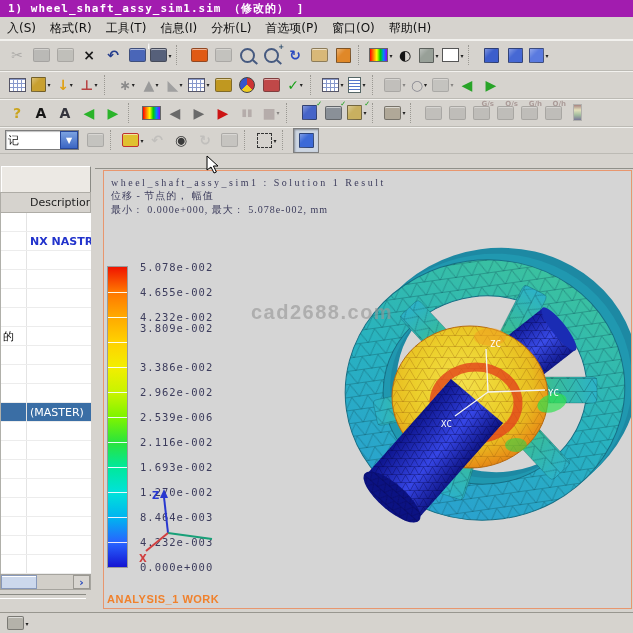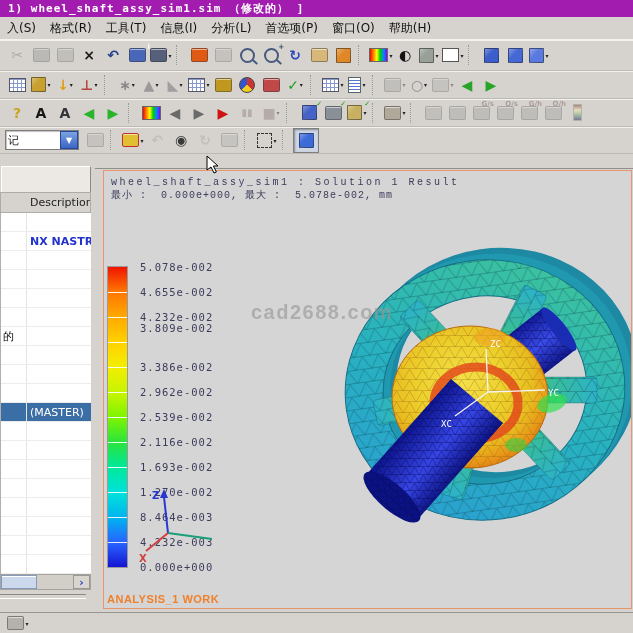--- a/index.html
+++ b/index.html
@@ -62,21 +62,21 @@
     box-sizing:border-box;display:flex;align-items:stretch}
   .thumb{width:34px;background:#ccd8ec;border:1px solid #8899bb;box-shadow:inset 0 1px 0 #fff}
   .sbtn{margin-left:auto;width:15px;background:#d8d5d0;border:1px solid #9a9892;color:#2244bb;font-weight:bold;
     font-size:11px;display:flex;align-items:center;justify-content:center}
   .lp-edge{position:absolute;left:0;top:440px;width:86px;height:3px;border-top:1px solid #8a8a84;border-bottom:1px solid #fff}
 
   
   #vp-topline{position:absolute;left:95px;top:168px;right:0;height:1px;background:#90908a}
   #viewport{position:absolute;left:103px;top:170px;width:529px;height:439px;background:#d5d5d5;
     border:1px solid #e8966e;box-sizing:border-box;overflow:hidden}
-  .result-header{position:absolute;left:7px;top:5px;color:#3c3c5c;font-family:Liberation Mono, monospace;font-size:10px;z-index:2}
+  .result-header{position:absolute;left:7px;top:5px;color:#3c3c5c;font-family:Liberation Serif, serif;font-size:10px;z-index:2}
   .result-header div{line-height:13.4px;letter-spacing:1px;white-space:pre}
   .result-header div:first-child{letter-spacing:2.5px}
   #legendbar{position:absolute;left:3px;top:95px;width:19px;height:300px;border:1px solid #9a9a9a;box-sizing:content-box;z-index:2}
   .lseg{height:25px;border-top:1px solid rgba(255,255,255,.9);box-sizing:border-box}
   .lseg:first-child{border-top:none}
   .llabel{position:absolute;left:36px;font-family:"DejaVu Sans Mono","Liberation Mono",monospace;font-size:10.5px;
     color:#3c3c5c;letter-spacing:1px;white-space:nowrap;z-index:2}
   #watermark{position:absolute;left:147px;top:130px;font:bold 20px "Liberation Sans",sans-serif;
     color:rgba(150,150,150,.62);letter-spacing:1.5px;z-index:6}
   #modelsvg{position:absolute;left:0;top:0;width:529px;height:437px;z-index:3}
@@ -460,20 +460,21 @@
     <div class="sbtn">›</div>
   </div>
   <div class="lp-edge"></div>
 </div>
 
 <div id="vp-topline"></div>
 
 <div id="viewport">
   <div class="result-header">
       <div>wheel_shaft_assy_sim1 : Solution 1 Result</div>
+      <div>位移 - 节点的， 幅值</div>
       <div>最小 :  0.000e+000, 最大 :  5.078e-002, mm</div>
     </div>
   <div id="legendbar">
       <div class="lseg" style="background: linear-gradient(rgb(240, 20, 0), rgb(255, 120, 0));"></div>
       <div class="lseg" style="background: linear-gradient(rgb(255, 120, 0), rgb(255, 170, 0));"></div>
       <div class="lseg" style="background: linear-gradient(rgb(255, 170, 0), rgb(255, 210, 0));"></div>
       <div class="lseg" style="background: linear-gradient(rgb(255, 210, 0), rgb(242, 238, 0));"></div>
       <div class="lseg" style="background: linear-gradient(rgb(242, 238, 0), rgb(200, 244, 0));"></div>
       <div class="lseg" style="background: linear-gradient(rgb(200, 244, 0), rgb(125, 244, 0));"></div>
       <div class="lseg" style="background: linear-gradient(rgb(125, 244, 0), rgb(42, 228, 60));"></div>
@@ -483,21 +484,21 @@
       <div class="lseg" style="background: linear-gradient(rgb(0, 180, 240), rgb(40, 100, 255));"></div>
       <div class="lseg" style="background: linear-gradient(rgb(40, 100, 255), rgb(20, 20, 210));"></div>
     </div>
   <div id="legendlabels">
       <div class="llabel" style="top: 90px;">5.078e-002</div>
       <div class="llabel" style="top: 115px; text-align: center;">4.655e-002</div>
       <div class="llabel" style="top: 140px;">4.232e-002</div>
       <div class="llabel" style="top: 151px;">3.809e-002</div>
       <div class="llabel" style="top: 190px;">3.386e-002</div>
       <div class="llabel" style="top: 215px;">2.962e-002</div>
-      <div class="llabel" style="top: 240px;">2.539e-002</div>
+      <div class="llabel" style="top: 240px;">2.539e-006</div>
       <div class="llabel" style="top: 265px;">2.116e-002</div>
       <div class="llabel" style="top: 290px;">1.693e-002</div>
       <div class="llabel" style="top: 315px;">1.270e-002</div>
       <div class="llabel" style="top: 340px;">8.464e-003</div>
       <div class="llabel" style="top: 365px;">4.232e-003</div>
       <div class="llabel" style="top: 390px;">0.000e+000</div>
     </div>
 
   <svg id="modelsvg" viewBox="0 0 529 437" xmlns="http://www.w3.org/2000/svg">
     <defs>

